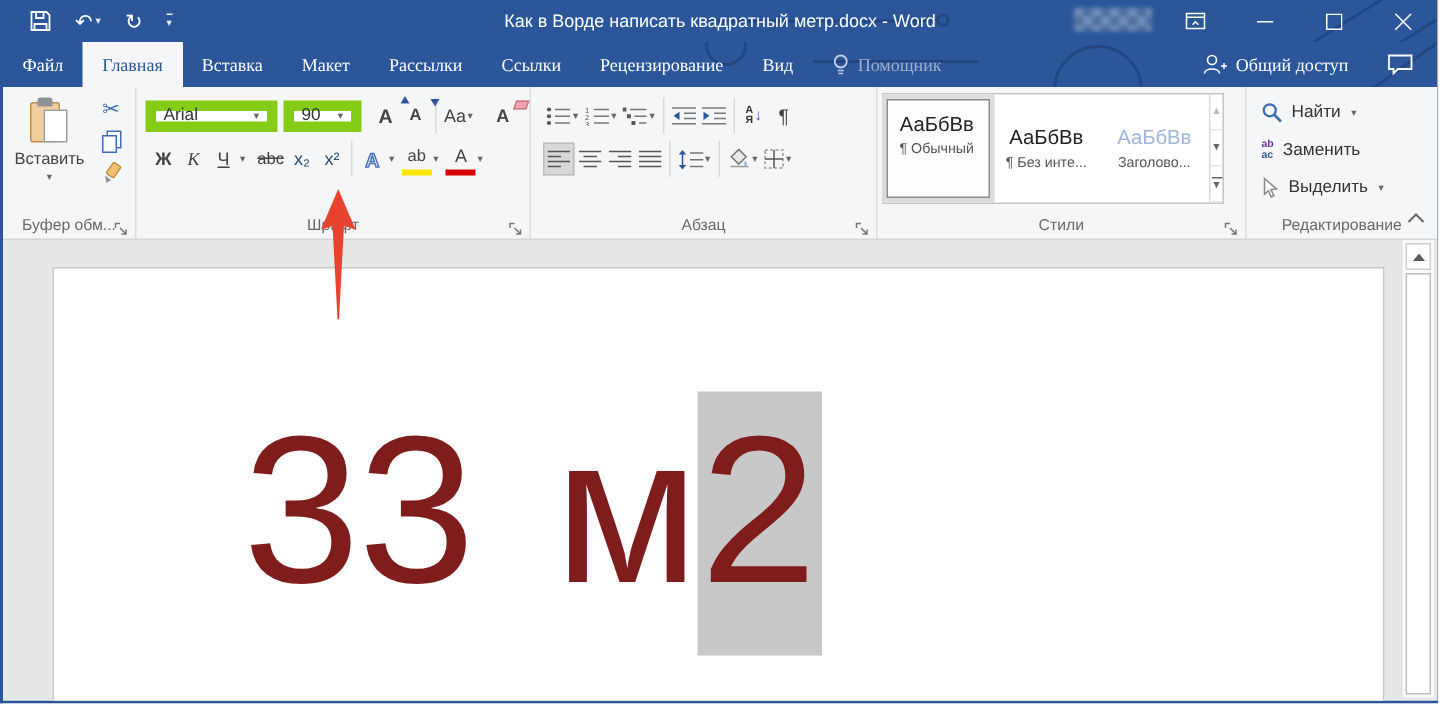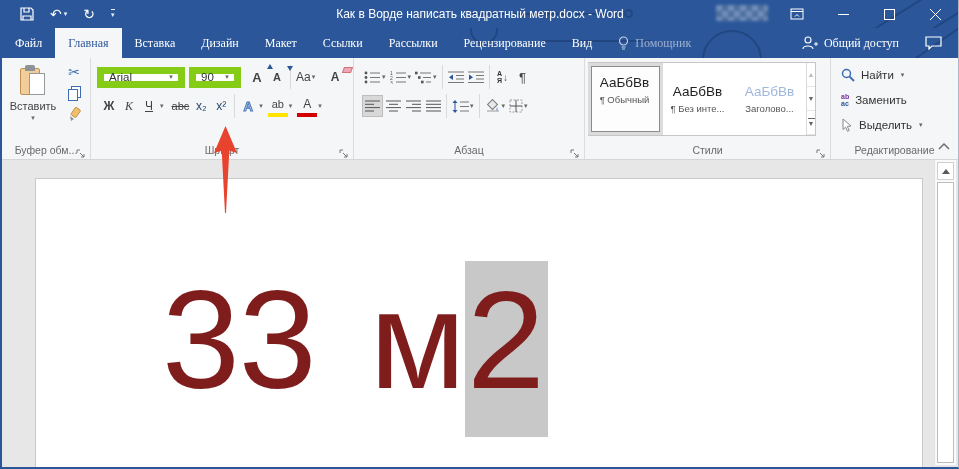--- a/index.html
+++ b/index.html
@@ -193,30 +193,27 @@
     <div class="tab">
         <span>Файл</span>
       </div>
     <div class="tab active">
         <span>Главная</span>
       </div>
     <div class="tab">
         <span>Вставка</span>
       </div>
     <div class="tab">
-        <span>Дизайн</span>
-      </div>
-    <div class="tab">
         <span>Макет</span>
       </div>
     <div class="tab">
+        <span>Рассылки</span>
+      </div>
+    <div class="tab">
         <span>Ссылки</span>
-      </div>
-    <div class="tab">
-        <span>Рассылки</span>
       </div>
     <div class="tab">
         <span>Рецензирование</span>
       </div>
     <div class="tab">
         <span>Вид</span>
       </div>
     <div class="tab muted">
       <svg width="11" height="15" viewBox="0 0 11 15">
           <circle cx="5.5" cy="5" r="4" fill="none" stroke="#c3cfe6" stroke-width="1.2"></circle>

